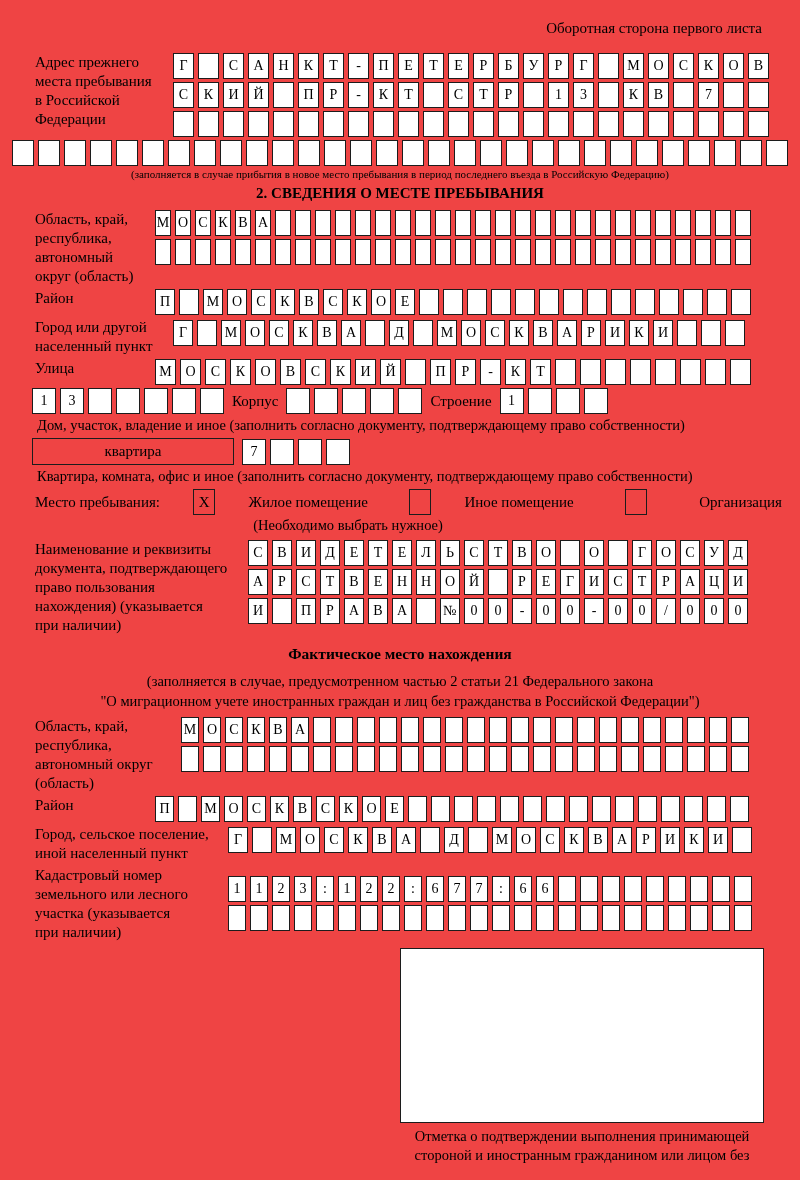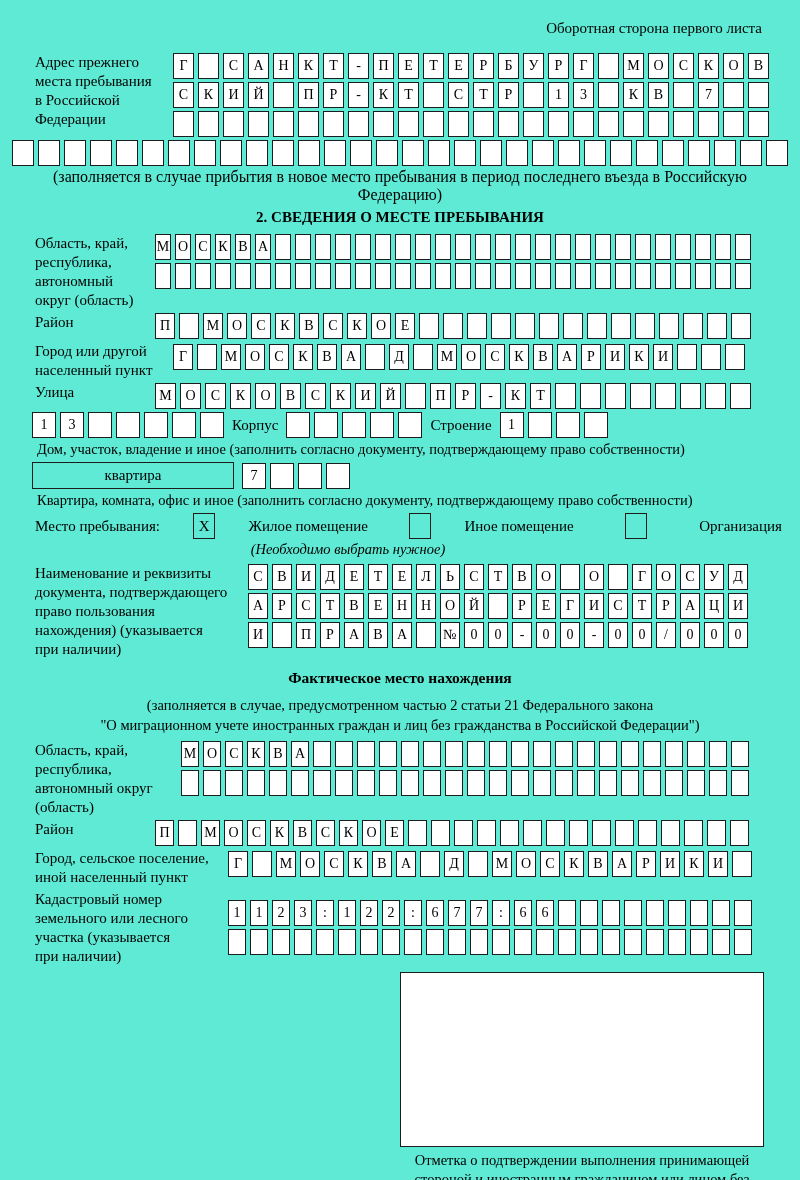--- a/index.html
+++ b/index.html
@@ -1,18 +1,18 @@
 <!DOCTYPE html>
 <html><head>
 <meta charset="utf-8">
 <style>
   html,body{margin:0;padding:0;background:#fff;}
   .page{
     position:relative;width:800px;height:1180px;box-sizing:border-box;
-    padding:16px 18px 0 18px;background:#5eead4;color:#000;
+    padding:16px 18px 0 18px;background:#ef4444;color:#000;
     font-family:"Liberation Serif","DejaVu Serif",serif;overflow:hidden;
   }
   .hdr-note{text-align:right;font-size:15px;margin:4px 20px 16px 0;}
   .frow{display:flex;align-items:flex-start;margin-bottom:3px;}
   .lbl{box-sizing:border-box;padding-left:17px;font-size:15px;line-height:19px;flex-shrink:0;}
   .lbl.w137{width:137px;}
   .lbl.w155{width:155px;}
   .lbl.w230{width:230px;}
   .lbl.w210{width:210px;}
   .gridcol{display:flex;flex-direction:column;gap:3px;}
@@ -23,36 +23,36 @@
     font-size:14px;line-height:1;flex-shrink:0;
   }
   .cw21 .cell{width:21px;}
   .cw22 .cell{width:22px;}
   .cw16 .cell{width:16px;}
   .cw20 .cell{width:20px;}
   .cw18 .cell{width:18px;}
   .cw19 .cell{width:19px;}
   .cw24 .cell{width:24px;}
   .fullrow{margin:0 0 2px -6px;}
-  .cap{font-size:16px;text-align:center;margin:2px 0 4px 0;}
+  .cap{font-size:11px;text-align:center;margin:2px 0 4px 0;}
   .subcap{font-size:14.5px;text-align:left;margin:0 0 4px 19px;}
   .sec-title{font-size:15px;font-weight:bold;text-align:center;margin:5px 0 8px 0;}
   .lblbox{
     box-sizing:border-box;border:1.5px solid #1c1c1c;height:27px;
     display:inline-flex;align-items:center;justify-content:center;
     font-size:15px;flex-shrink:0;
   }
   .house-row{display:flex;align-items:center;margin:2px 0 3px 14px;gap:8px;}
   .inline-word{font-size:15px;white-space:nowrap;}
   .stay-row{display:flex;align-items:center;margin:4px 0 2px 17px;gap:20px;font-size:15px;justify-content:space-between;}
   .chk{
     box-sizing:border-box;width:22px;height:26px;border:1.5px solid #1c1c1c;
     display:inline-flex;align-items:center;justify-content:center;font-size:15px;flex-shrink:0;
   }
-  .stay-cap{font-size:14.5px;text-align:center;width:280px;margin:1px 0 6px 190px;font-style:italic;}
+  .stay-cap{font-size:14.5px;text-align:center;width:280px;margin:1px 0 6px 190px;}
   .fact-title{font-size:15.5px;font-weight:bold;text-align:center;margin:10px 0 8px 0;}
   .fact-cap{font-size:14.5px;text-align:center;line-height:20px;margin-bottom:6px;}
   .stamp-box{
     box-sizing:border-box;border:1.5px solid #1c1c1c;width:364px;height:175px;
     margin:6px 0 4px 382px;background:#fff;
   }
   .stamp-cap{font-size:14.5px;line-height:19px;text-align:center;width:400px;margin-left:364px;}
   .mt2{margin-top:2px;}
 </style>
 </head>

